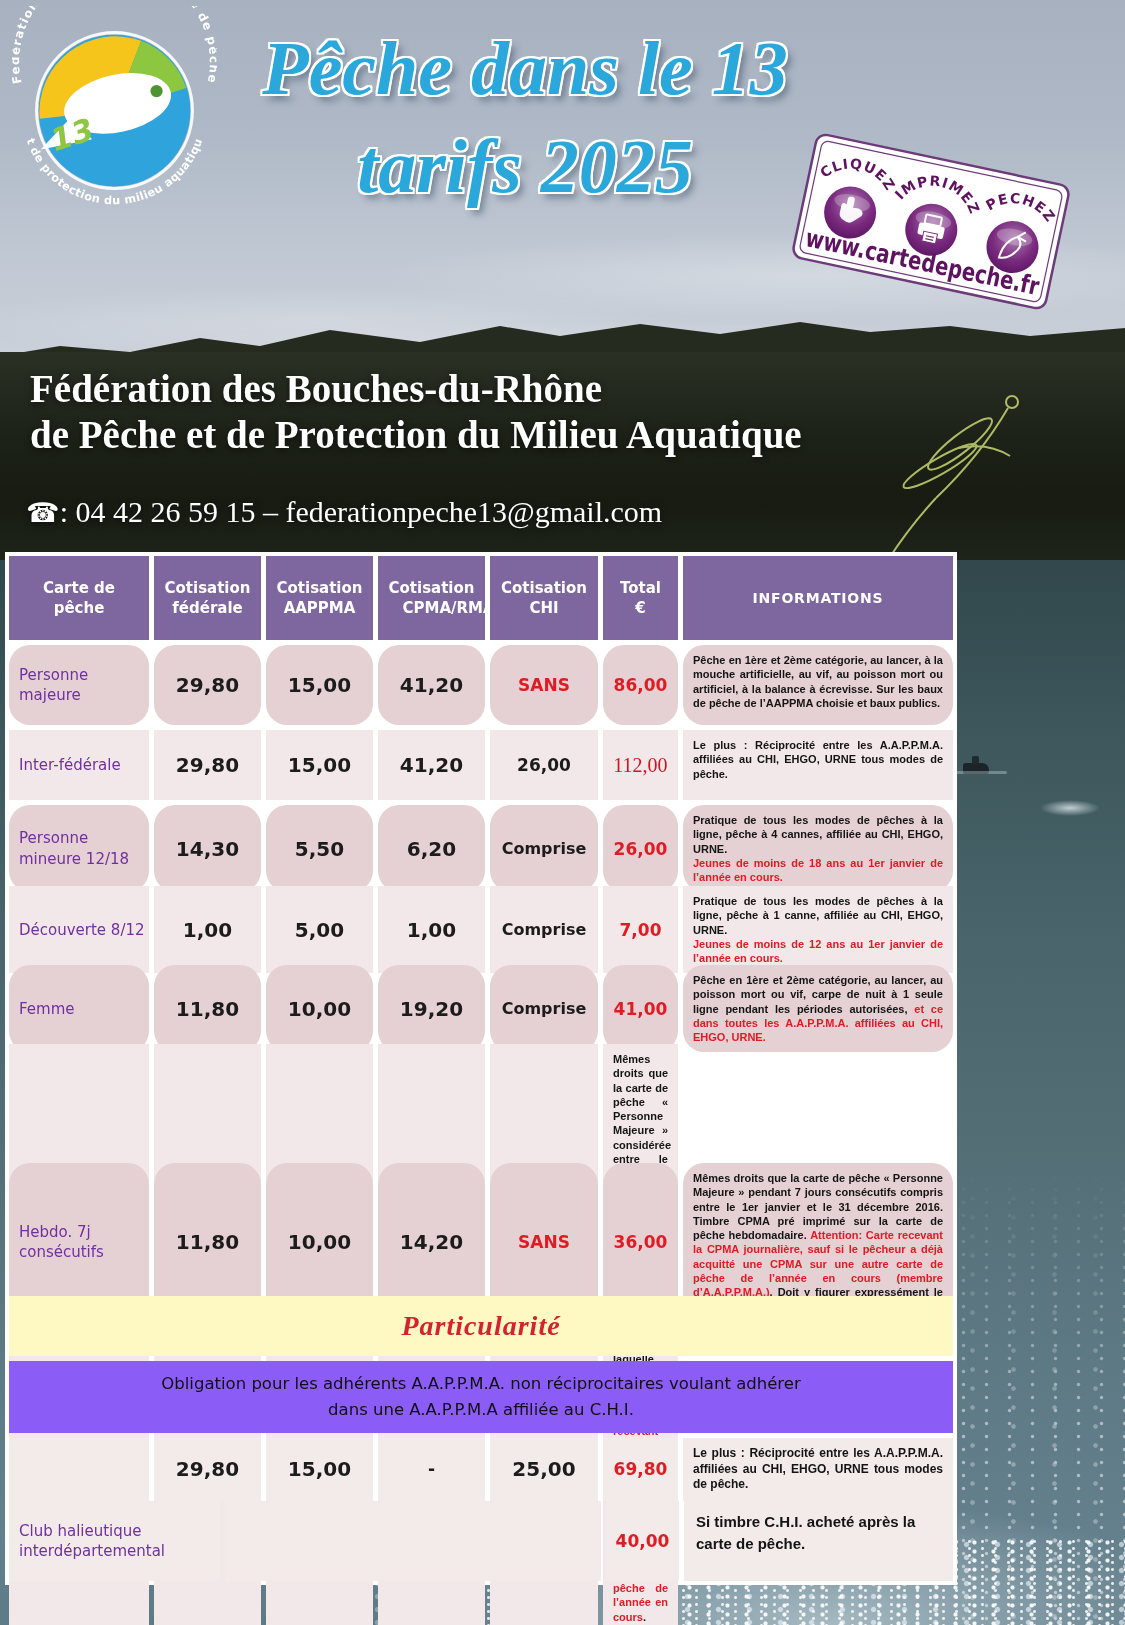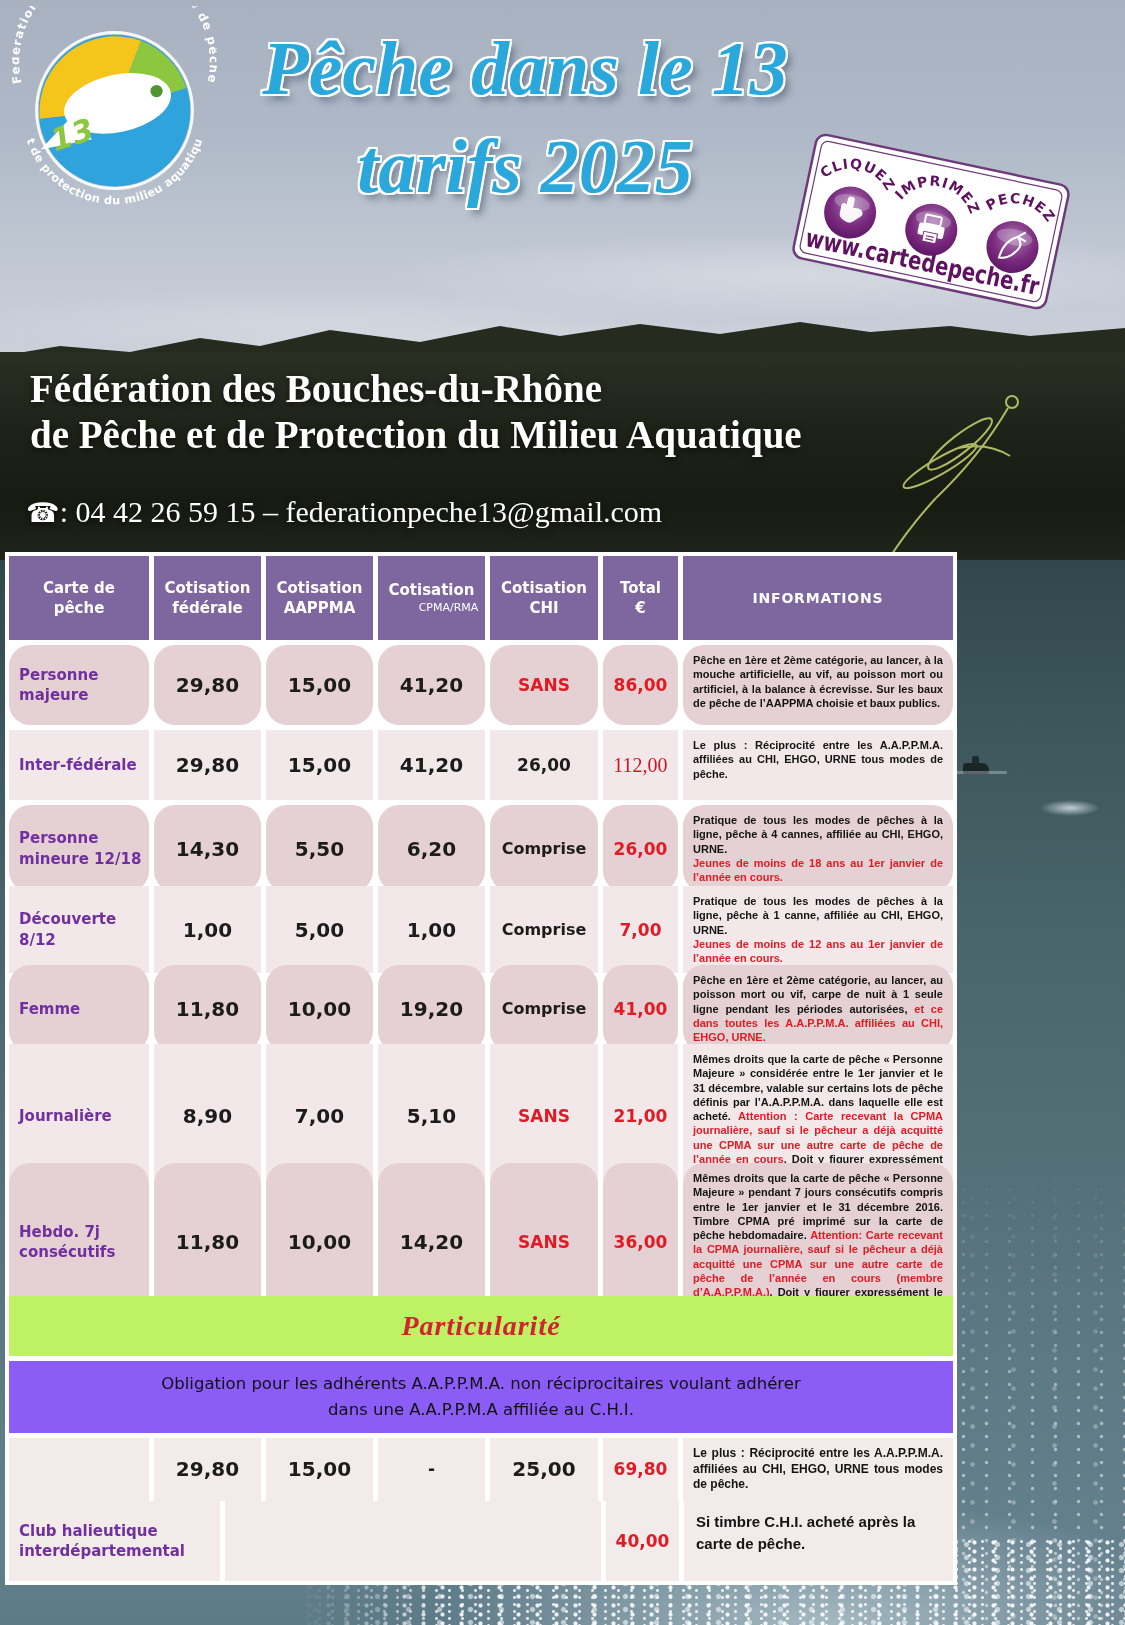--- a/index.html
+++ b/index.html
@@ -77,38 +77,38 @@
   
   .tariff{position:absolute;left:5px;top:552px;width:952px;box-sizing:border-box;
       background:#ffffff;padding:4px;display:flex;flex-direction:column;gap:5px;}
   .trow{display:grid;grid-template-columns:140px 107px 107px 107px 108px 75px 270px;gap:5px;}
   .trow-club{display:grid;grid-template-columns:211px 376px 73px 269px;gap:5px;}
   .cell{display:flex;align-items:center;justify-content:center;text-align:center;
       box-sizing:border-box;color:#1c1c1c;}
   .hcell{background:#7e679e;color:#ffffff;font-weight:bold;font-size:15px;
       display:flex;flex-direction:column;align-items:center;justify-content:center;
       line-height:1.35;}
-  .hsub{font-size:11px;font-weight:normal;margin-left:34px;}
+  .hsub{font-size:15px;font-weight:bold;margin-left:34px;}
   .hinfo{font-size:14px;letter-spacing:.8px;}
   .trow[data-shade="dark"] .cell{background:#e5d0d3;border-radius:21px;}
   .trow[data-shade="light"] .cell{background:#f2e8e9;}
   .name{justify-content:flex-start;text-align:left;padding:6px 0 6px 10px;
-      color:#7030a0;font-weight:bold;font-size:15px;line-height:1.35;}
+      color:#7030a0;font-weight:normal;font-size:15px;line-height:1.35;}
   .num{font-weight:bold;font-size:20px;}
   .chi[data-variant="red"]{color:#e01b24;font-weight:bold;font-size:17px;}
   .chi[data-variant="bold"]{font-weight:bold;font-size:16px;}
   .chi[data-variant="plain"]{font-weight:bold;font-size:17px;}
   .total{color:#e01b24;font-weight:bold;font-size:17px;}
   .total[data-variant="serif"]{font-family:"Liberation Serif",serif;font-weight:normal;
       font-size:20px;color:#d01520;}
   .info{display:block;text-align:justify;padding:8px 10px;font-family:"Liberation Sans",sans-serif;
       font-size:11px;font-weight:bold;line-height:1.3;color:#141414;}
   .seg-red{color:#e01b24;}
   .band{display:flex;align-items:center;justify-content:center;text-align:center;}
-  .band-part{background:#bef264;font-family:"Liberation Serif",serif;font-style:italic;
+  .band-part{background:#fef9c3;font-family:"Liberation Serif",serif;font-style:italic;
       font-weight:bold;font-size:28px;color:#d2232e;letter-spacing:1px;}
   .band-oblig{background:#8b5cf6;font-weight:normal;font-size:16.5px;color:#111;
       line-height:1.55;flex-direction:column;}
   .trow-chi .cell{background:#f3eaea;}
   .trow-club .cell{background:#f3eaea;}
   .info-big{font-size:15px;line-height:1.45;text-align:left;padding:10px 12px;}
   .dash{font-weight:bold;font-size:17px;}
 </style>
 </head>
 <body>
@@ -297,21 +297,20 @@
       <div class="cell num">19,20</div>
       <div class="cell chi" data-variant="bold">Comprise</div>
       <div class="cell total" data-variant="normal">41,00</div>
       <div class="cell info"><span>Pêche en 1ère et 2ème catégorie, au lancer, au poisson mort ou vif, carpe de nuit à 1 seule ligne pendant les périodes autorisées, </span><span class="seg-red">et ce dans toutes les A.A.P.P.M.A. affiliées au CHI, EHGO, URNE.</span></div>
     </div>
 
     <div class="trow" style="height:114px" data-shade="light">
       <div class="cell name">Journalière</div>
       <div class="cell num">8,90</div>
       <div class="cell num">7,00</div>
-      <div class="cell num">5,10</div>
       <div class="cell chi" data-variant="red">SANS</div>
       <div class="cell total" data-variant="normal">21,00</div>
       <div class="cell info"><span>Mêmes droits que la carte de pêche « Personne Majeure » considérée entre le 1er janvier et le 31 décembre, valable sur certains lots de pêche définis par l’A.A.P.P.M.A. dans laquelle elle est acheté. </span><span class="seg-red">Attention :  Carte recevant la CPMA journalière, sauf si le pêcheur a déjà acquitté une CPMA sur une autre carte de pêche de l’année en cours</span><span>. Doit y figurer expressément le jour de validité.</span></div>
     </div>
 
     <div class="trow" style="height:128px" data-shade="dark">
       <div class="cell name">Hebdo. 7j consécutifs</div>
       <div class="cell num">11,80</div>
       <div class="cell num">10,00</div>
       <div class="cell num">14,20</div>

